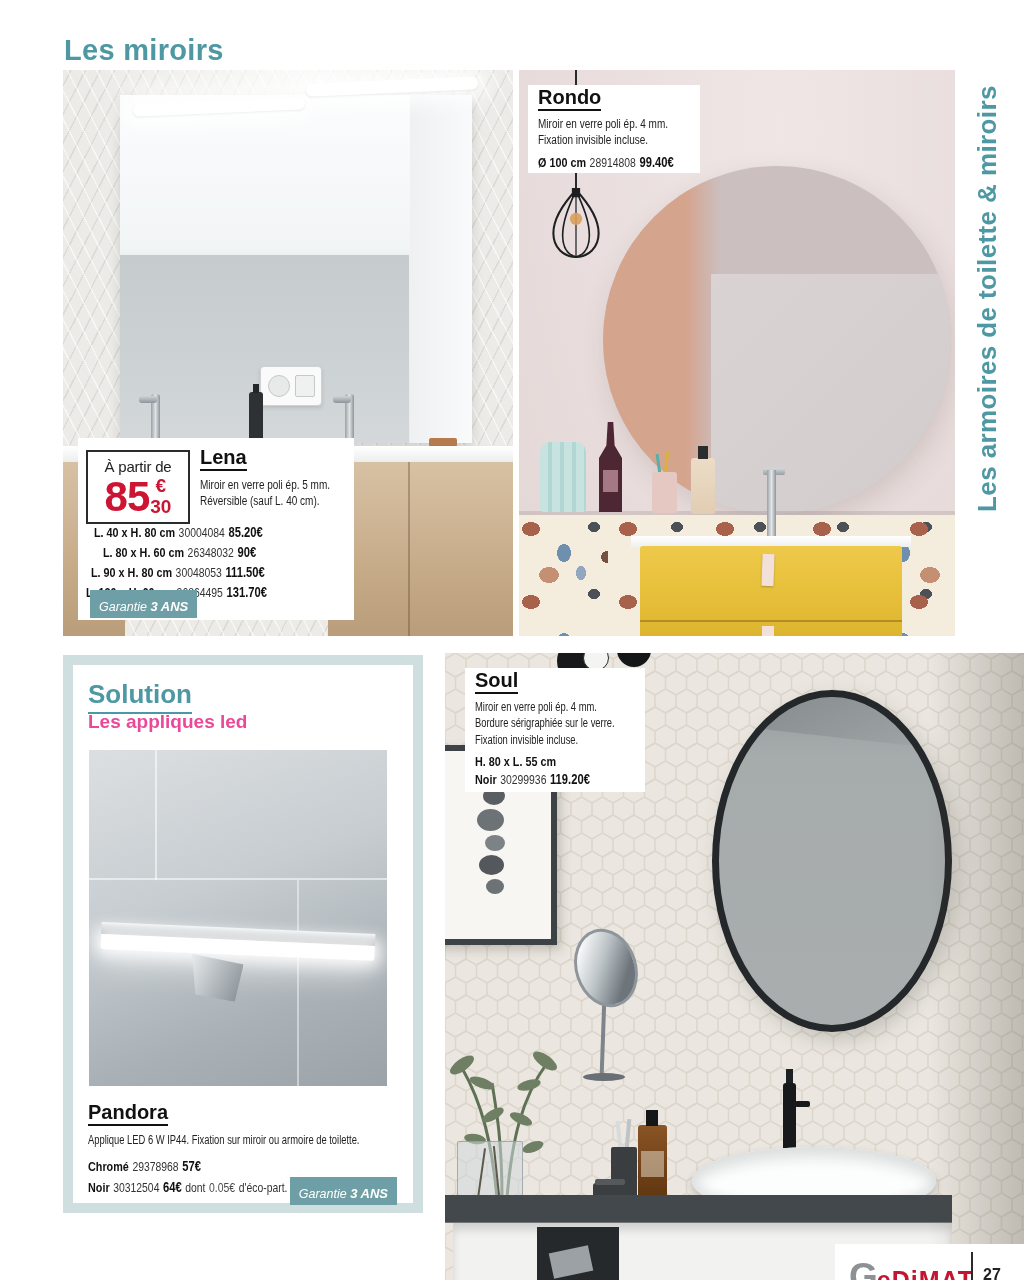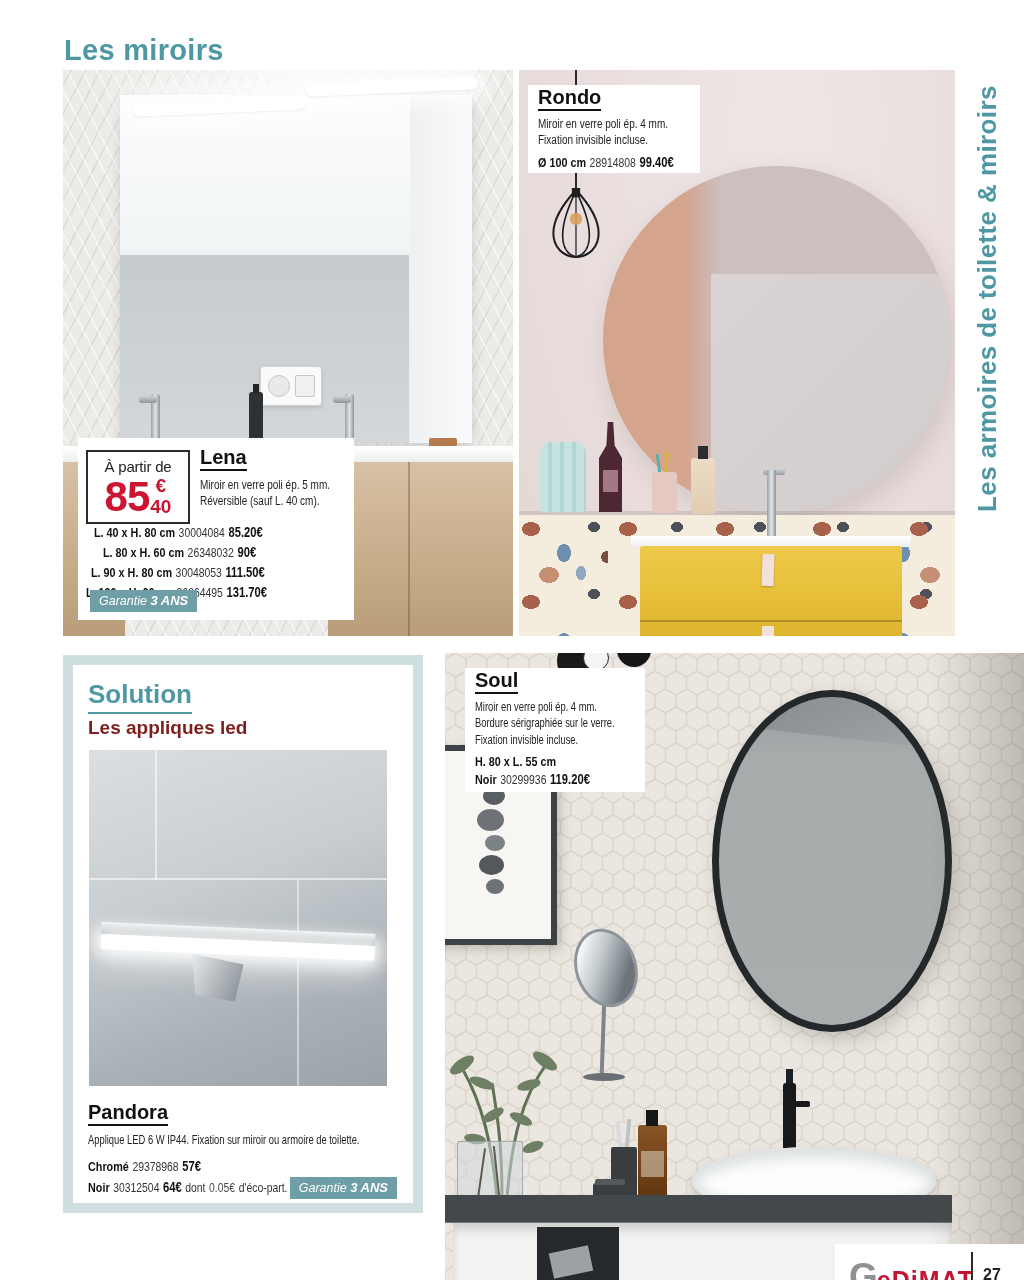--- a/index.html
+++ b/index.html
@@ -9,21 +9,21 @@
   
   .cond8{display:inline-block;transform:scaleX(.8);transform-origin:0 50%;white-space:nowrap;}
   .cond75{display:inline-block;transform:scaleX(.75);transform-origin:0 50%;white-space:nowrap;}
   .ptitle{font-size:20px;font-weight:bold;color:#111;border-bottom:2.5px solid #111;
           display:inline-block;padding-bottom:1px;line-height:1.1;}
   .desc{font-size:12.5px;color:#222;line-height:1.3;}
   .vsize{font-weight:bold;font-size:13.5px;color:#111;}
   .vref{font-weight:normal;font-size:13px;color:#333;}
   .vprice{font-weight:bold;font-size:14px;color:#111;}
   .badge{background:#6f9fa6;color:#fff;font-style:italic;font-size:12.5px;
-         padding:3px 9px 4px 9px;display:inline-block;}
+         padding:9px 9px 4px 9px;display:inline-block;}
   .badge b{font-size:13px;}
   
   .page-title{left:64px;top:34px;font-size:29px;font-weight:bold;color:#4e98a3;letter-spacing:.3px;}
   .sidebar-vertical{top:26px;right:8px;height:486px;width:44px;writing-mode:vertical-rl;
         transform:rotate(180deg);font-size:26px;font-weight:bold;color:#4e98a3;letter-spacing:.4px;}
   
   .photo{overflow:hidden;}
   .lena-photo{left:63px;top:70px;width:450px;height:566px;
       background-color:#ecebe8;
       background-image:
@@ -103,21 +103,21 @@
   .rondo-counter{left:112px;top:466px;width:280px;height:11px;background:linear-gradient(180deg,#ffffff,#eef0ef);}
   .rondo-faucet{left:248px;top:400px;width:9px;height:66px;background:linear-gradient(90deg,#9aa1a6,#e2e6e8,#8d949a);}
   .rondo-spout{left:244px;top:398px;width:22px;height:7px;background:linear-gradient(180deg,#d6dadc,#969da2);border-radius:2px;}
   .info-card{background:#ffffff;z-index:5;padding:1px 10px;box-sizing:border-box;}
   .rondo-card{left:528px;top:85px;width:172px;height:88px;}
   
   .solution-box{left:63px;top:655px;width:360px;height:558px;border:10px solid #cfdedf;
       background:#ffffff;box-sizing:border-box;}
   .solution-title{left:15px;top:14px;font-size:26px;font-weight:bold;color:#4e98a3;
       border-bottom:2.5px solid #4e98a3;display:inline-block;padding-bottom:2px;position:absolute;}
-  .solution-sub{left:15px;top:52px;font-size:19px;font-weight:bold;color:#7f1d1d;position:absolute;}
+  .solution-sub{left:15px;top:46px;font-size:19px;font-weight:bold;color:#ec4899;position:absolute;}
   .pandora-photo{left:16px;top:85px;width:298px;height:336px;overflow:hidden;position:absolute;
       background:linear-gradient(160deg,#dcdfe2 0%,#c7cdd1 40%,#aab1b6 75%,#9ba3a8 100%);}
   .grout-v1{left:66px;top:0;width:2px;height:130px;background:rgba(255,255,255,.55);}
   .grout-h1{left:0;top:128px;width:100%;height:2px;background:rgba(255,255,255,.55);}
   .grout-v2{left:208px;top:130px;width:2px;height:206px;background:rgba(255,255,255,.45);}
   .pandora-bar{left:12px;top:178px;width:274px;height:27px;transform:rotate(2.5deg);
       box-shadow:0 14px 30px rgba(255,255,255,.55);}
   .pandora-bar-top{width:100%;height:12px;background:linear-gradient(180deg,#f4f6f7,#b9bec2 60%,#878e93);}
   .pandora-bar-glow{width:100%;height:15px;background:#ffffff;
       box-shadow:0 0 16px 6px rgba(255,255,255,.95);border-radius:0 0 3px 3px;}
@@ -214,21 +214,21 @@
   </div>
 </div>
 
 <div class="abs lena-panel">
   <div class="abs price-box">
     <div class="price-prefix">À partir de</div>
     <div class="price-row">
       <span class="price-euros">85</span>
       <span class="price-frac">
         <span class="price-sym">€</span>
-        <span class="price-cents">40</span>
+        <span class="price-cents">30</span>
       </span>
     </div>
   </div>
   <div class="abs lena-text">
     <div class="ptitle">Lena</div>
     <div class="desc" style="margin-top:6px;">
       <span class="cond8">Miroir en verre poli ép. 5 mm.</span><br>
       <span class="cond8">Réversible (sauf L. 40 cm).</span>
     </div>
   </div>

